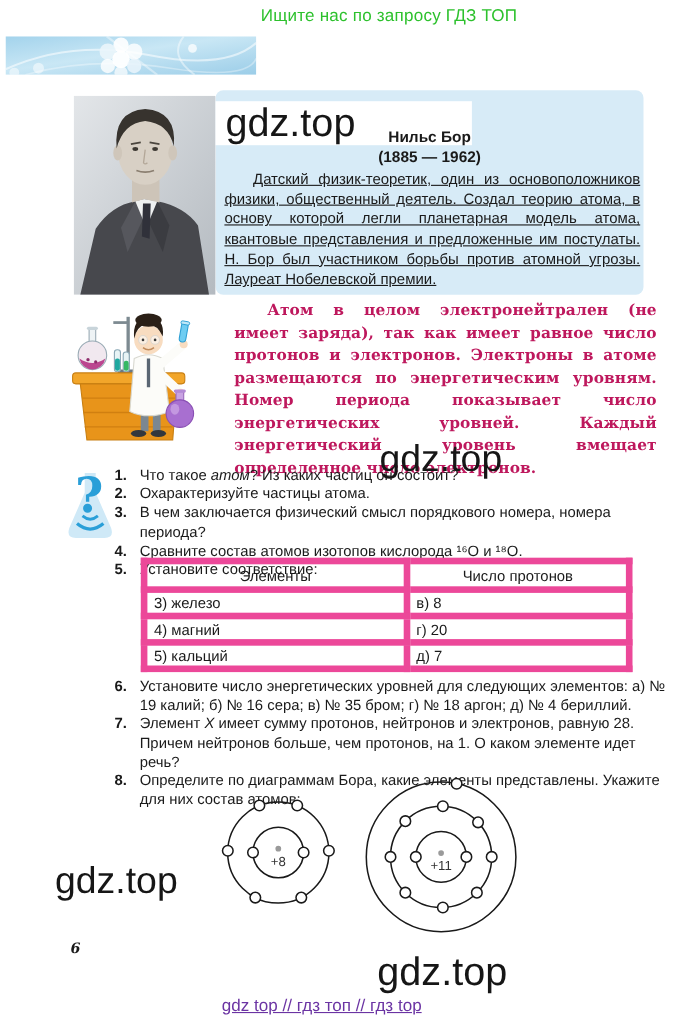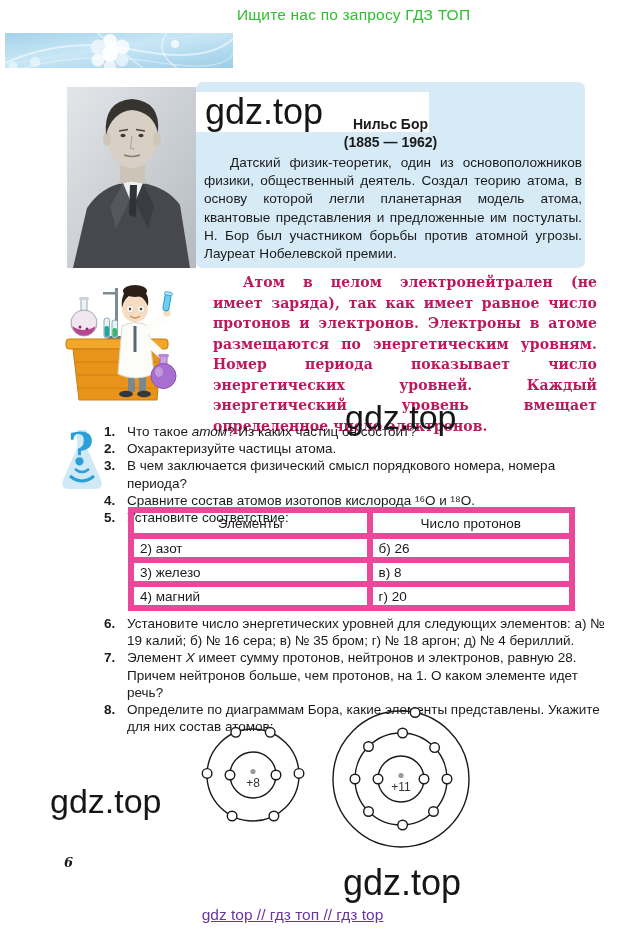--- a/index.html
+++ b/index.html
@@ -12,21 +12,21 @@
   .promo{left:237px;top:6px;color:#2dc12d;font-size:15.5px;letter-spacing:.2px;}
   
   .banner{left:5px;top:33px;width:228px;height:35px;}
   
   .portrait{left:67px;top:87px;width:129px;height:181px;}
   .bio-box{left:196px;top:82px;width:389px;height:186px;background:#d7ebf7;border-radius:7px;}
   .wm{font-family:"Liberation Sans",sans-serif;color:#161616;font-weight:400;margin-top:12px;}
   .wm-bio{left:196px;top:80px;width:233px;height:40px;background:#ffffff;font-size:36px;line-height:40px;padding-left:9px;box-sizing:border-box;}
   .bio-title{left:196px;top:116px;width:389px;text-align:center;font-weight:bold;font-size:14px;line-height:17px;}
   .bio-years{left:196px;top:134px;width:389px;text-align:center;font-weight:bold;font-size:14px;}
-  .bio-text{left:204px;top:154px;width:378px;font-size:13.6px;line-height:1.34;text-align:justify;text-indent:26px;}
+  .bio-text{left:204px;top:154px;width:378px;font-size:13.6px;line-height:1.34;text-align:justify;text-indent:26px;text-decoration:underline;}
   
   .scientist{left:60px;top:282px;width:150px;height:123px;}
   .lead{left:213px;top:272px;width:384px;font-family:"DejaVu Serif",serif;font-weight:bold;
         font-size:14px;line-height:20.5px;color:#be185d;text-align:justify;text-indent:30px;letter-spacing:.1px;}
   .wm-mid{left:345px;top:386px;font-size:34px;}
   
   .q-icon{left:56px;top:421px;width:52px;height:74px;}
   .q-block-a{left:104px;top:423px;width:502px;}
   .q-block-b{left:104px;top:615px;width:506px;}
   .q-row{display:flex;font-size:13.5px;line-height:17.2px;}
@@ -203,30 +203,30 @@
 
 <table class="match">
   <thead>
     <tr>
       <th style="width:50%">Элементы</th>
       <th>Число протонов</th>
     </tr>
   </thead>
   <tbody>
     <tr>
-        <td>2) азот</td>
-        <td>б) 26</td>
-      </tr>
-    <tr>
         <td>3) железо</td>
         <td>в) 8</td>
       </tr>
     <tr>
         <td>4) магний</td>
         <td>г) 20</td>
+      </tr>
+    <tr>
+        <td>5) кальций</td>
+        <td>д) 7</td>
       </tr>
   </tbody>
 </table>
 
 <div class="abs q-block-b">
   <div class="q-row">
       <span class="q-num">6.</span>
       <span class="q-text"><span>Установите число энергетических уровней для следующих элементов: а) № 19 калий; б) № 16 сера; в) № 35 бром; г) № 18 аргон; д) № 4 бериллий.</span><em></em><span></span></span>
     </div>
   <div class="q-row">

